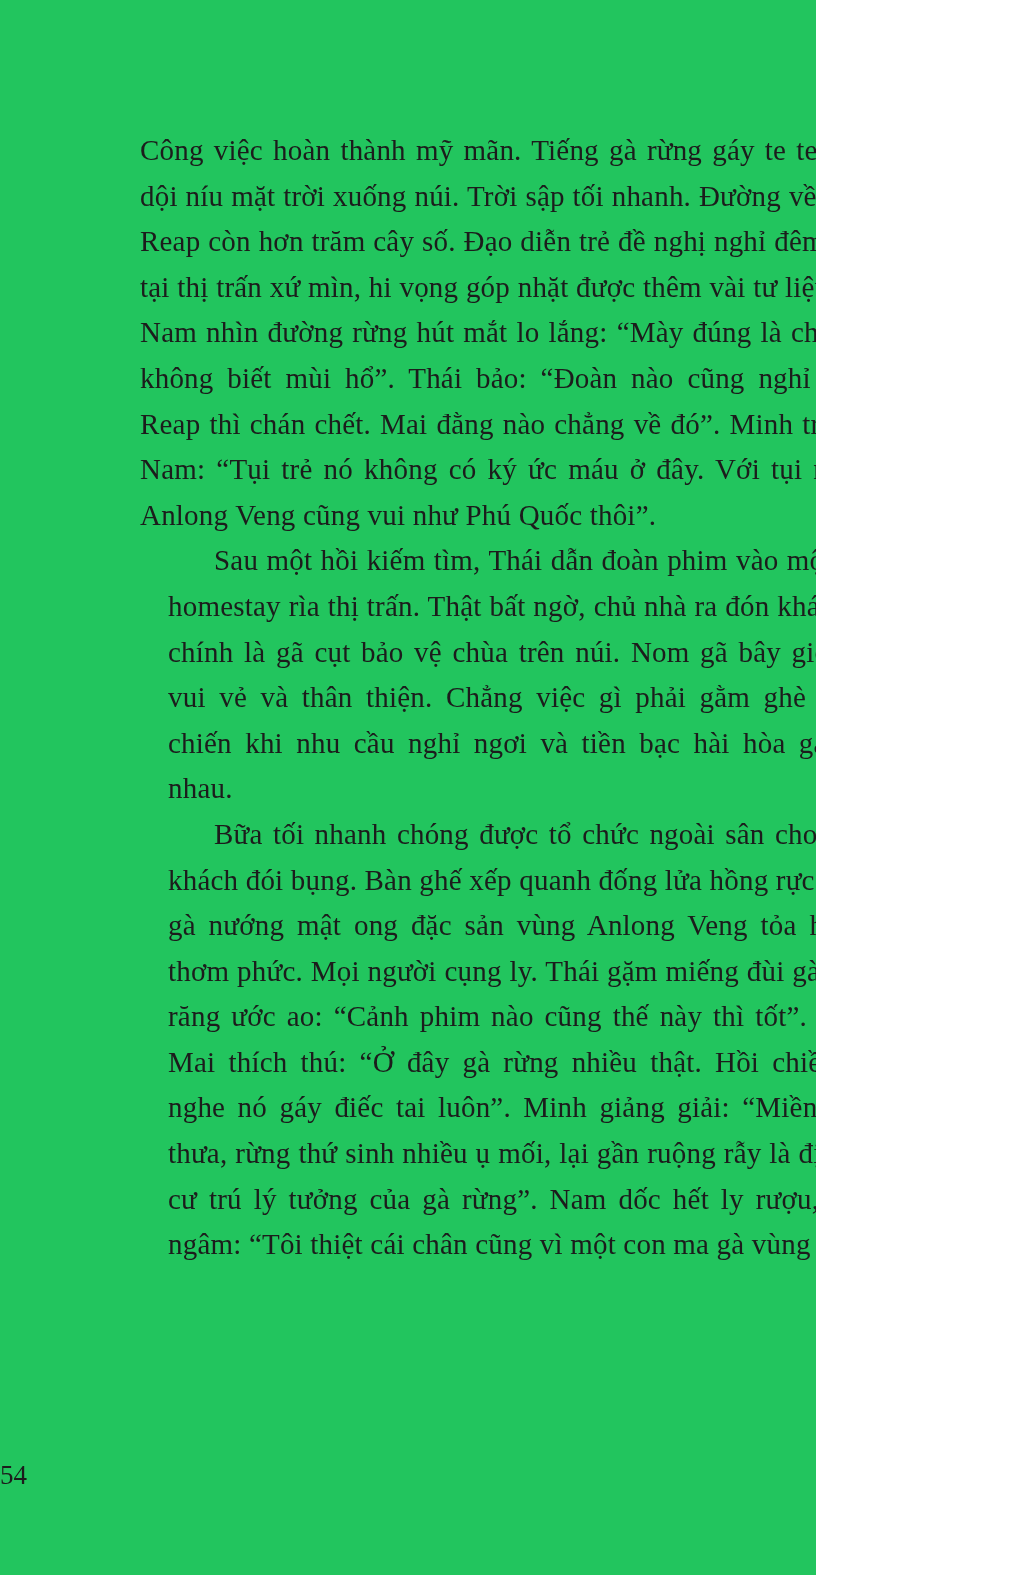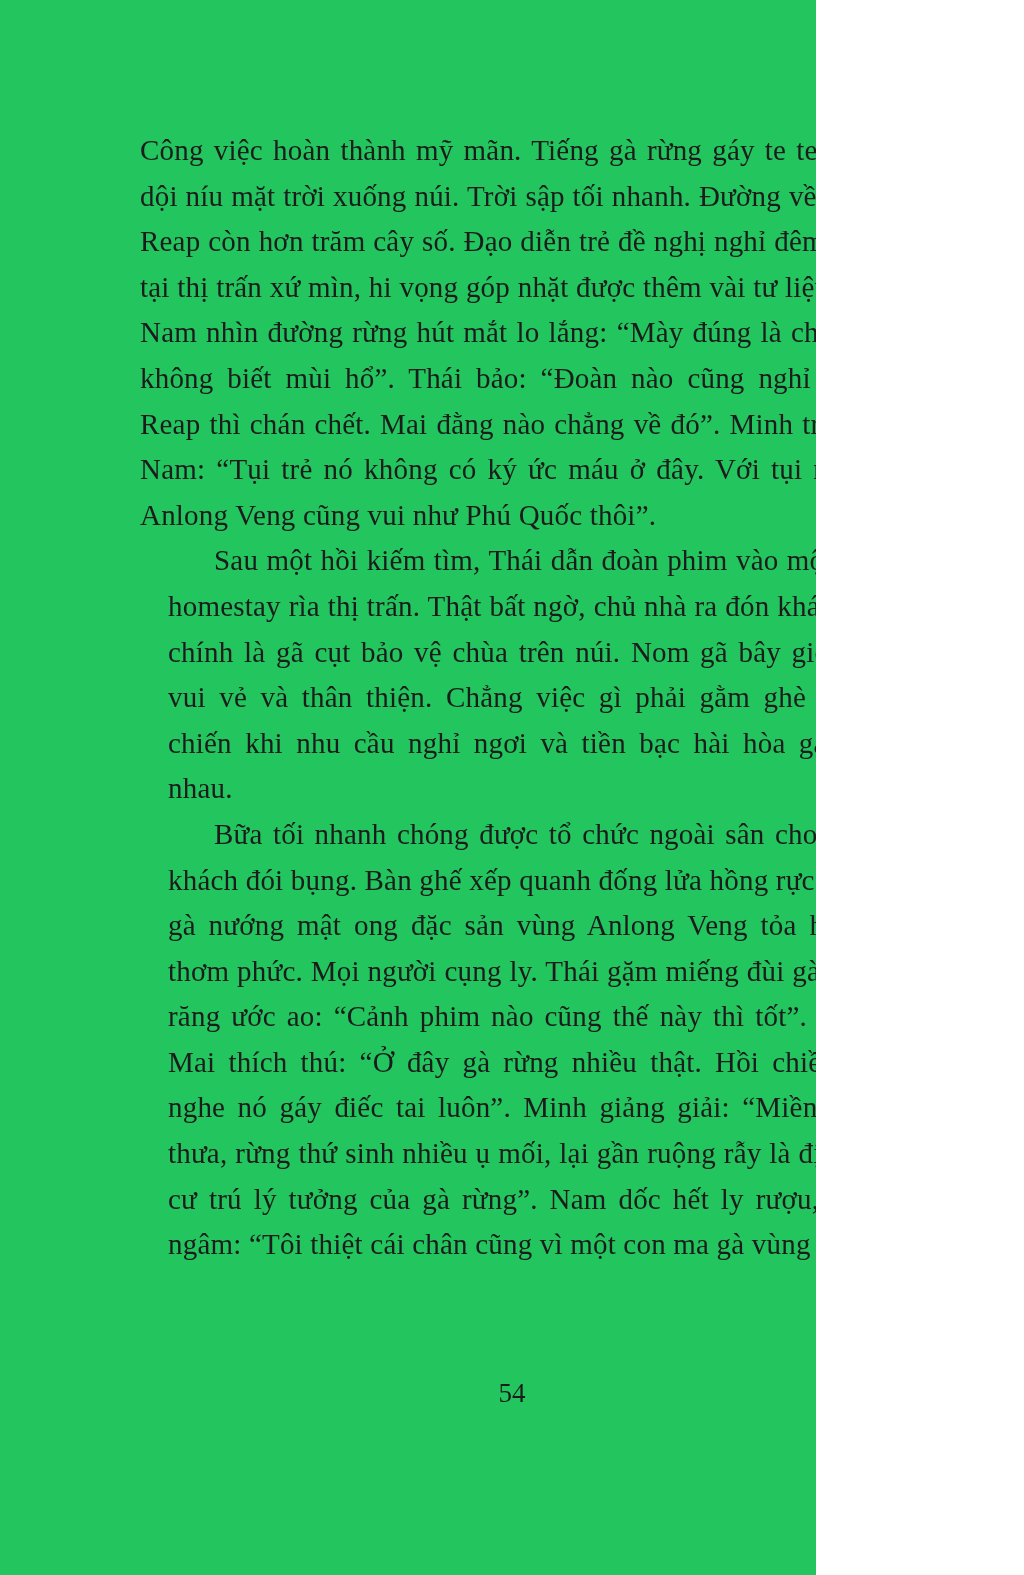--- a/index.html
+++ b/index.html
@@ -36,24 +36,24 @@
     text-align: justify;
     text-justify: inter-word;
     letter-spacing: 0.2px;
   }
   .text-block p.indent {
     text-indent: 46px;
     margin-left: 28px;
   }
   .page-number {
     position: absolute;
-    top: 1378px;
+    top: 1460px;
     left: 0;
     width: 1024px;
-    text-align: center;
+    text-align: left;
     font-size: 27px;
     color: #1c1c1c;
   }
 </style>
 </head>
 <body>
 
 <div class="page">
 
   <div class="text-block">

